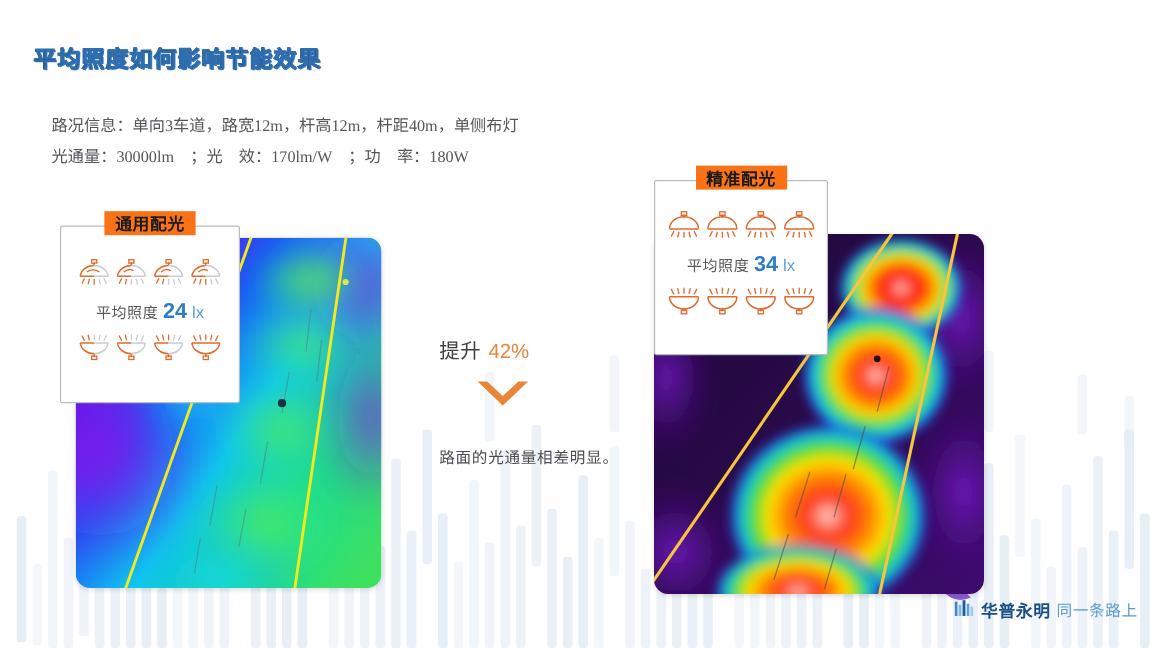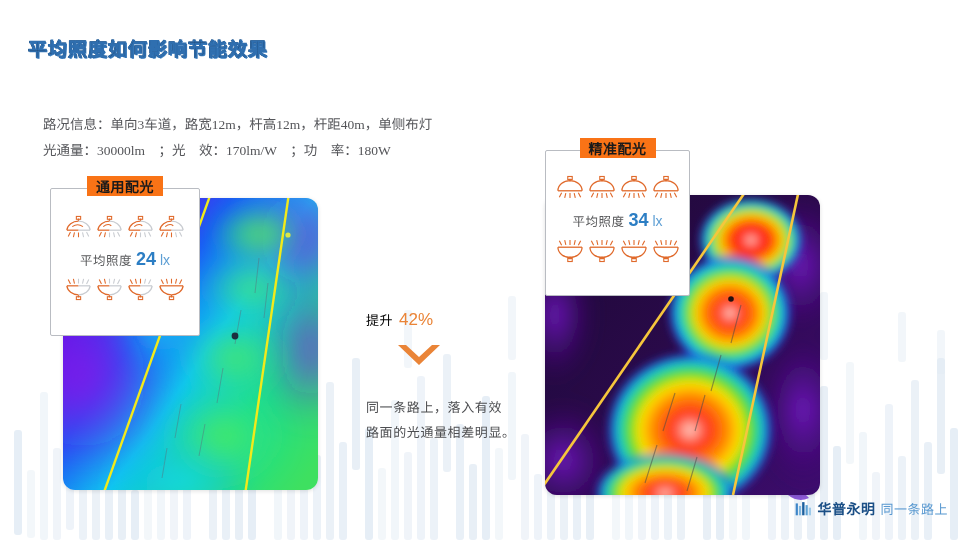--- a/index.html
+++ b/index.html
@@ -21,21 +21,21 @@
   #title {
     position:absolute; left:28px; top:34px;
     font-size:19px; font-weight:bold; letter-spacing:1px;
     color:#10243e;
     -webkit-text-stroke:0.6px #2f6fb0;
     text-shadow:1px 1px 0 #3b7ec0, -0.5px -0.5px 0 #28486e;
     z-index:6; white-space:nowrap;
   }
 
   
-  #spec { position:absolute; left:43px; top:92px; z-index:6;margin-top:20px; }
+  #spec { position:absolute; left:43px; top:92px; z-index:6; }
   #spec .line {
     font-size:13.5px; color:#55565a; line-height:26px; white-space:nowrap;
     font-family:"Liberation Serif","DejaVu Serif",serif;
   }
 
   
   .heatmap {
     position:absolute; border-radius:12px; overflow:hidden; z-index:2;
     box-shadow:0 1px 4px rgba(0,0,0,.13);
   }
@@ -66,31 +66,31 @@
     display:flex; align-items:baseline; justify-content:center;
     gap:4px; margin-top:9px; margin-bottom:5px;
   }
   .avg-label { font-size:12.5px; color:#58595b; letter-spacing:.5px; }
   .avg-value { font-size:18px; font-weight:bold; color:#2c7ec4; letter-spacing:0; }
   .avg-unit  { font-size:14px; color:#5e9fd4; }
 
   
   #center { position:absolute; left:366px; top:278px; width:165px; z-index:6; }
   #uplift { display:flex; align-items:baseline; gap:6px; white-space:nowrap; }
-  #uplift .u-label { font-size:13px; color:#000000; letter-spacing:.5px;margin-top:32px; }
+  #uplift .u-label { font-size:17px; color:#404040; letter-spacing:.5px; }
   #uplift .u-value { font-size:17px; color:#ea8437; font-weight:normal; }
   #chevron { margin:13px 0 0 30px; }
   #desc { margin-top:22px; }
   #desc .d-line {
     font-size:13px; color:#4d4e51; line-height:25px;
     letter-spacing:.6px; white-space:nowrap;
   }
 
   
-  #logo { position:absolute; right:12px; bottom:22px; display:flex; align-items:center; gap:5px; z-index:7; }
+  #logo { position:absolute; right:12px; bottom:22px; display:flex; align-items:flex-start; gap:5px; z-index:7; }
   #logo-mark { width:17px; height:17px; }
   #logo-main { font-size:14px; font-weight:bold; color:#1b4f86; letter-spacing:.5px; }
   #logo-sub  { font-size:13px; color:#5b9ad1; letter-spacing:.5px; }
 
   #corner-swoosh { position:absolute; right:150px; bottom:35px; z-index:1; }
 </style>
 </head>
 <body>
 
 <div id="bg-bars">
@@ -528,21 +528,20 @@
   <div id="uplift">
     <span class="u-label">提升</span>
     <span class="u-value">42%</span>
   </div>
 
   <svg id="chevron" width="46" height="26" viewBox="0 0 46 26">
     <path d="M2 2 L23 22 L44 2 L36 2 L23 14 L10 2 Z" fill="#ea8437"></path>
   </svg>
 
   <div id="desc">
-    <div class="d-line">同一条路上，落入有效</div>
     <div class="d-line">路面的光通量相差明显。</div>
   </div>
 </div>
 
 <svg id="corner-swoosh" width="34" height="24" viewBox="0 0 34 24">
   <path d="M0 0 Q20 2 33 17 Q22 22 12 14 Q6 8 0 6 Z" fill="#7b3fd4" opacity=".85"></path>
 </svg>
 
 <div id="logo">
   <svg id="logo-mark" viewBox="0 0 20 20">

